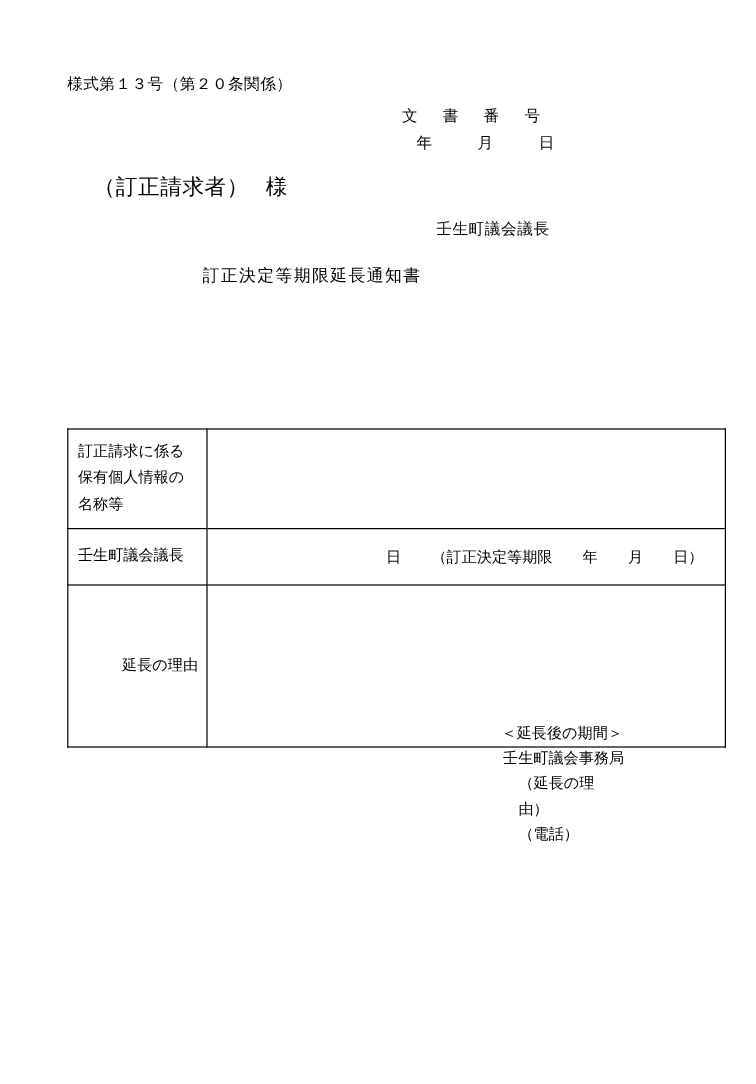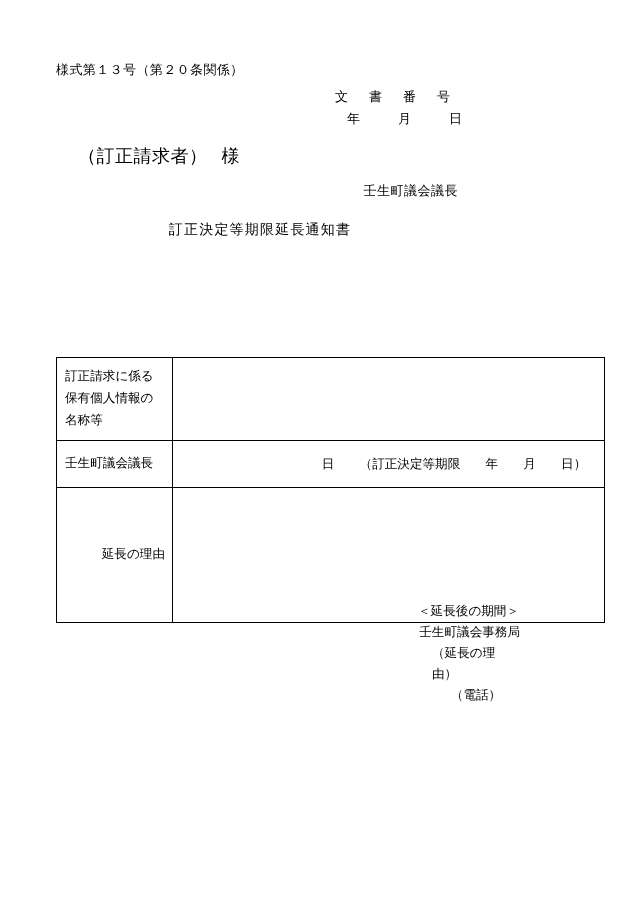--- a/index.html
+++ b/index.html
@@ -127,21 +127,21 @@
   }
   .contact {
     position: absolute;
     left: 418px;
     top: 601px;
     font-size: 12.6px;
     line-height: 21px;
   }
   .contact .c2 { padding-left: 0px; text-align: right; }
   .contact .c3 { padding-left: 14px; }
-  .contact .c4 { padding-left: 14px; text-align: center; }
+  .contact .c4 { padding-left: 14px; }
 </style>
 </head>
 <body>
 
 <div class="page">
 
   <div class="doc-number">様式第１３号（第２０条関係）</div>
 
   <div class="header-right">
     <div class="line1">文　書　番　号</div>

